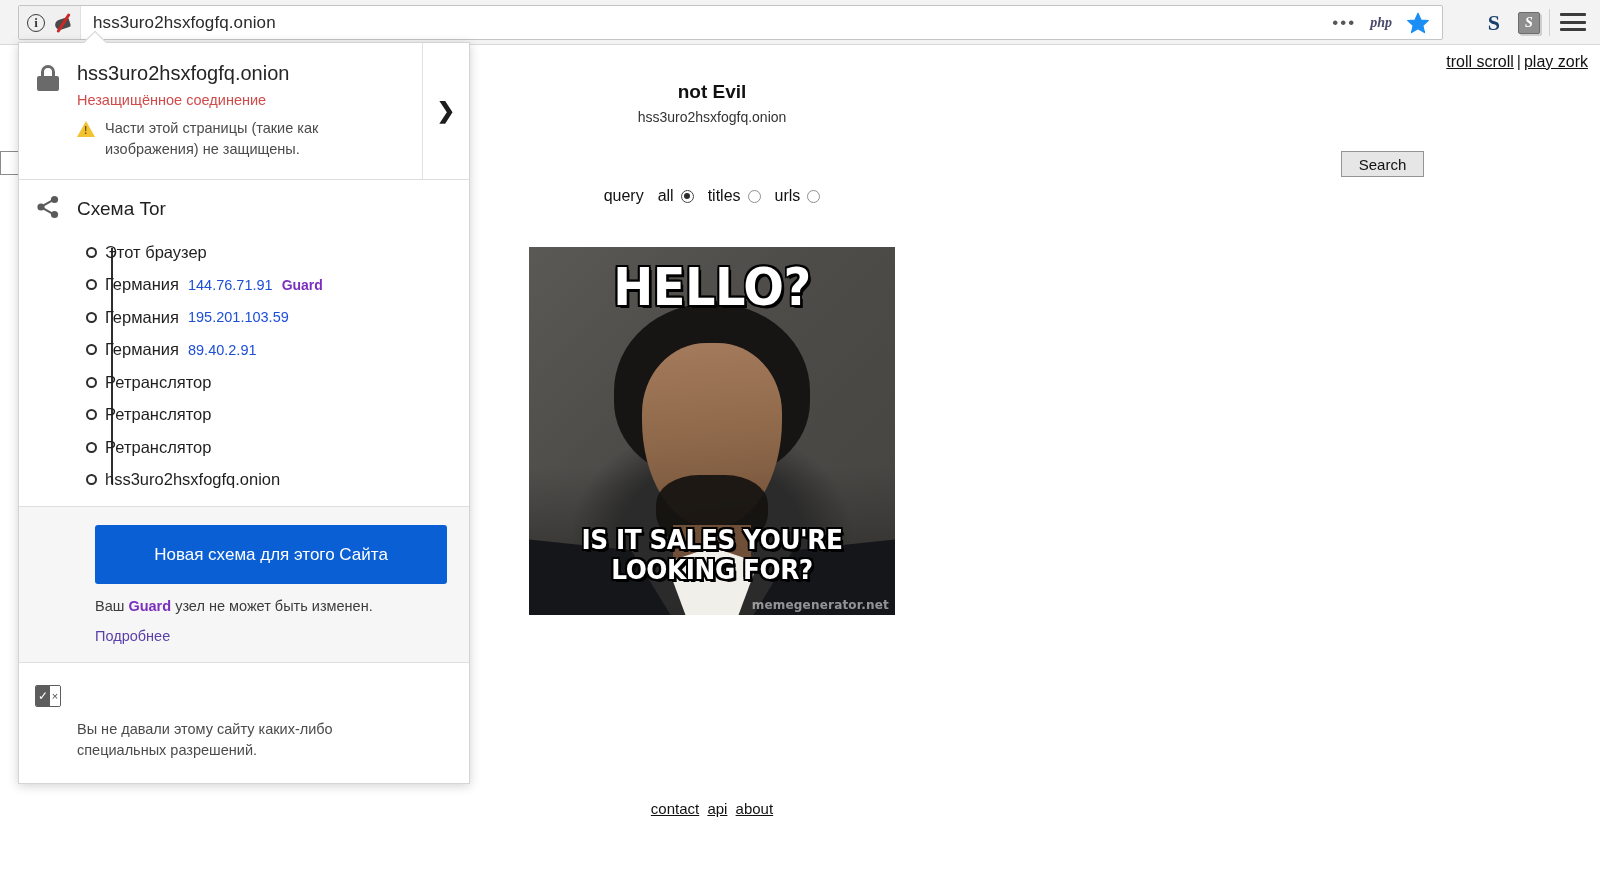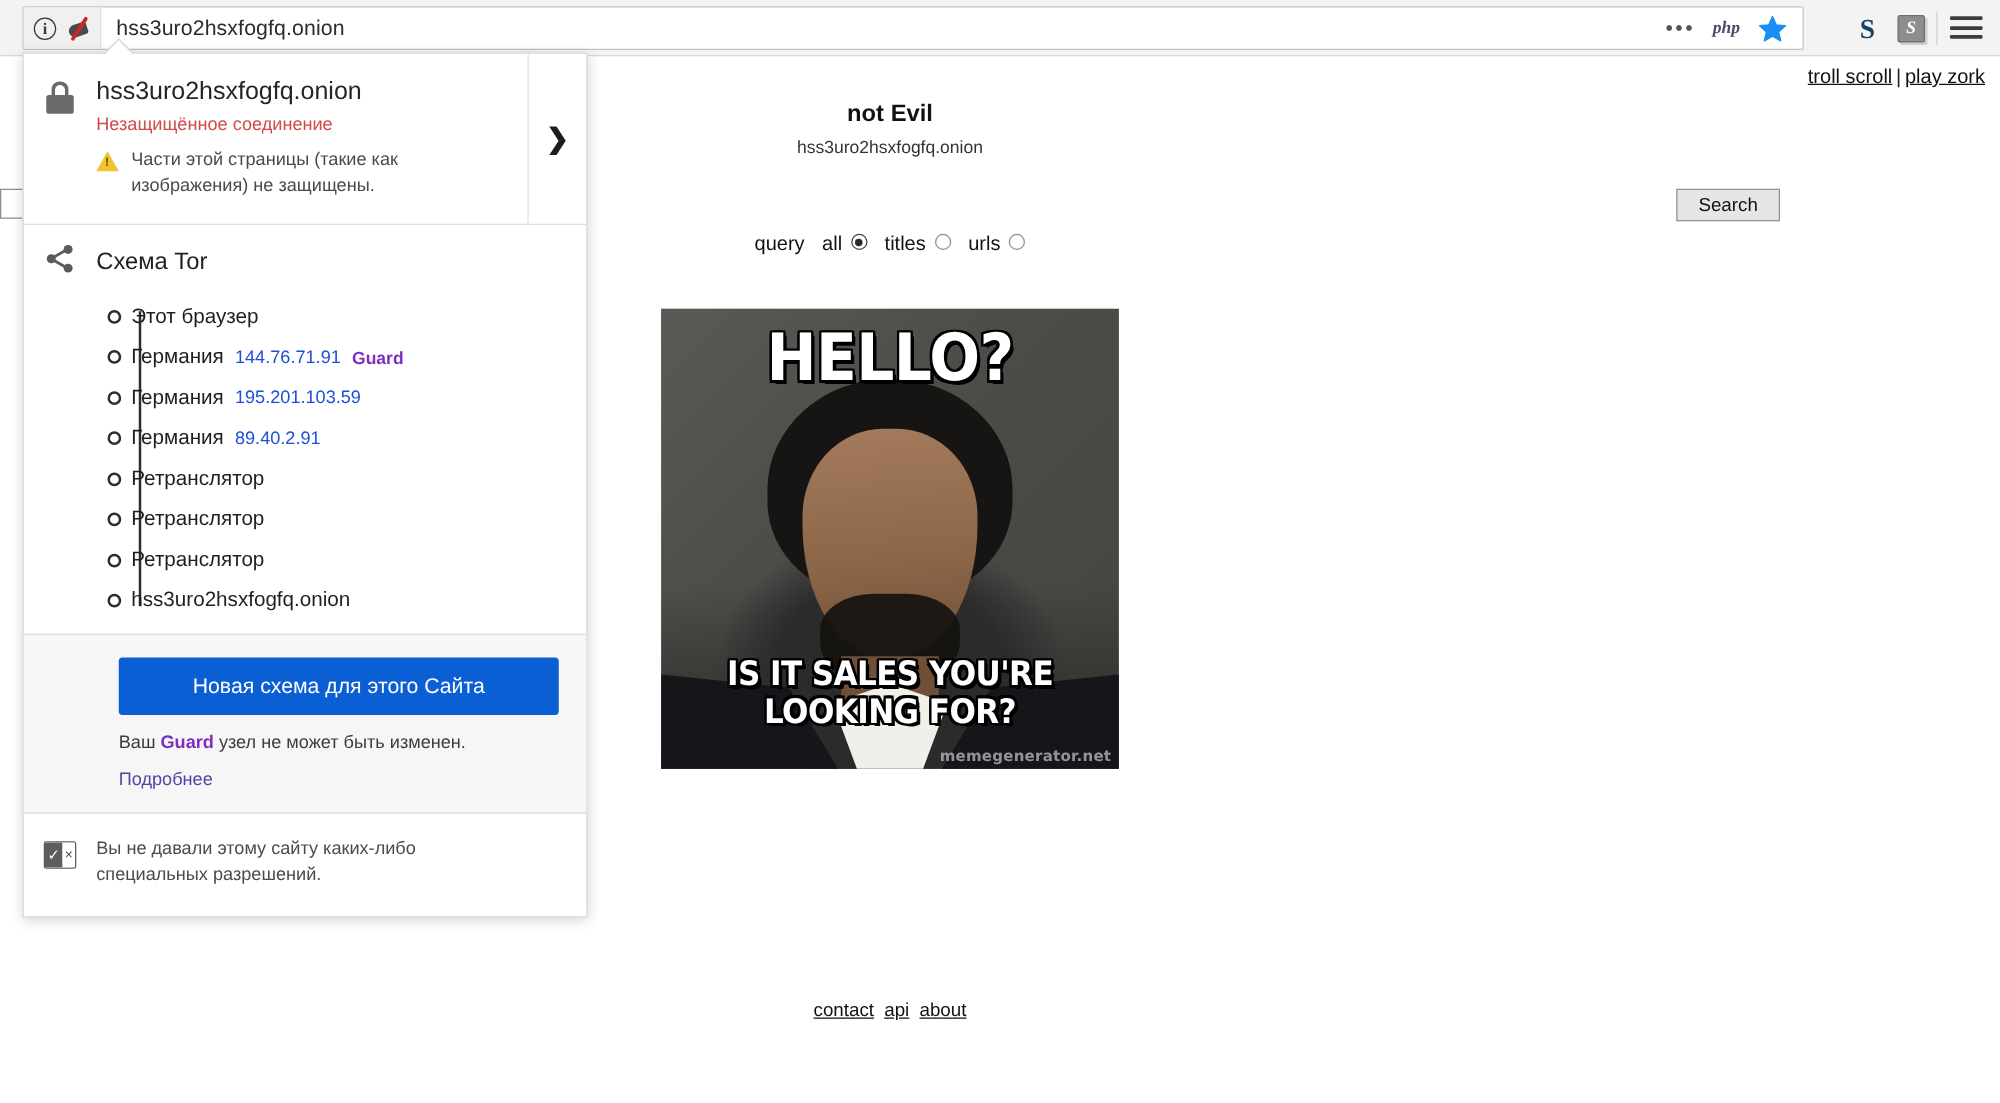--- a/index.html
+++ b/index.html
@@ -190,21 +190,21 @@
   .node-guard { font-size: 14px; color: #7b2fbe; font-weight: bold; }
 
   
   .newcircuit-section {
     background: #f6f6f6;
     padding: 18px 0 18px 0;
     border-top: 1px solid #dedede;
   }
   .newcircuit-btn {
     display: block; margin: 0 0 0 76px;
-    width: 352px; height: 46px;
+    width: 352px; height: 59px;
     background: #0a5fd4; color: #ffffff;
     border: none; border-radius: 3px;
     font-family: "Liberation Sans", sans-serif;
     font-size: 17px; cursor: pointer;
   }
   .newcircuit-note {
     margin: 14px 0 0 76px; font-size: 14.5px; color: #3c3c3c;
   }
   .newcircuit-note b { color: #7b2fbe; }
   .newcircuit-link {
@@ -221,21 +221,21 @@
   }
   .perm-icon .half-dark {
     width: 14px; background: #5d5d5d; color: #ffffff;
     font-size: 12px; display: flex; align-items: center; justify-content: center;
   }
   .perm-icon .half-light {
     flex: 1; background: #ffffff; color: #4a4a4a;
     font-size: 11px; display: flex; align-items: center; justify-content: center;
   }
   .perm-title { font-size: 19px; color: #1f1f1f; margin-bottom: 7px; }
-  .perm-text { font-size: 14.5px; color: #4b4b4b; line-height: 1.45; max-width: 300px; }
+  .perm-text { font-size: 14.5px; color: #4b4b4b; line-height: 1.45; max-width: 300px; margin-top: 38px; }
 
   
   .page { position: absolute; left: 0; top: 45px; width: 1600px; height: 837px; }
   .toplinks {
     position: absolute; right: 12px; top: 8px;
     font-size: 16px; color: #222;
     font-family: "Liberation Sans", sans-serif;
   }
   .toplinks a { color: #111; text-decoration: underline; cursor: pointer; }
   .toplinks .sep { text-decoration: none; padding: 0 3px; }
@@ -272,21 +272,21 @@
     cursor: pointer;
   }
   .radio-row {
     margin-top: 10px;
     display: flex; justify-content: center; align-items: center;
     gap: 14px;
     font-size: 16px; color: #111;
     font-family: "Liberation Sans", sans-serif;
   }
   .radio-label { margin-right: 0; }
-  .radio-group { display: flex; align-items: flex-start; gap: 7px; }
+  .radio-group { display: flex; align-items: center; gap: 7px; }
   .radio {
     width: 13px; height: 13px; border-radius: 50%;
     border: 1px solid #8f8f8f; background: #fff;
     display: inline-block; position: relative;
     cursor: pointer;
   }
   .radio.checked { border-color: #444; }
   .radio.checked::after {
     content: ""; position: absolute;
     left: 2.5px; top: 2.5px; width: 6px; height: 6px;

